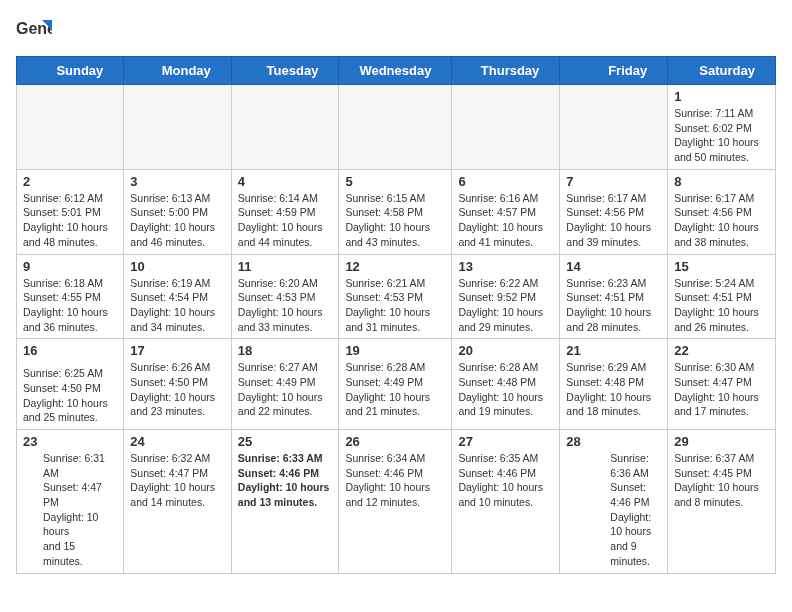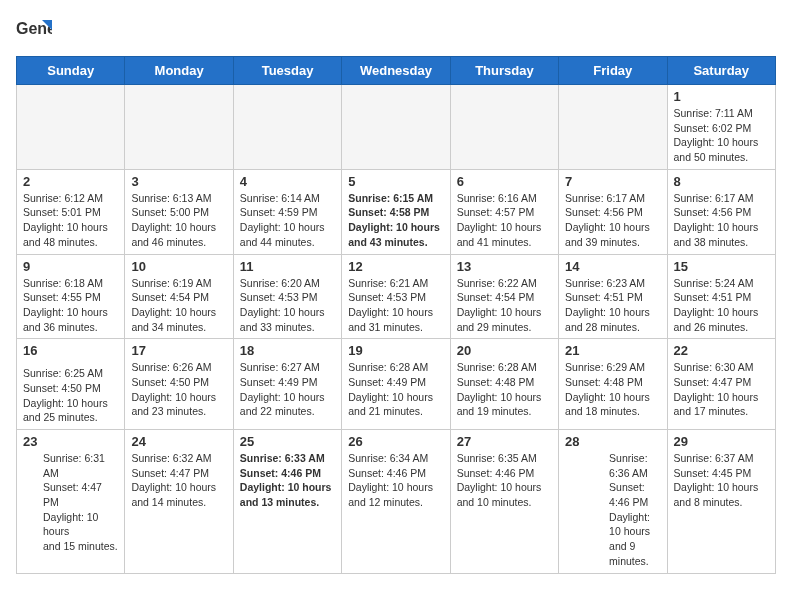--- a/index.html
+++ b/index.html
@@ -38,22 +38,22 @@
       color: #555;
     }
     .calendar {
       width: 100%;
       border-collapse: collapse;
       border: 1px solid #ccc;
     }
     .calendar th {
       background: #2471c8;
       color: #fff;
-      text-align: center;
-      padding: 6px 8px;
+      text-align: right;
+      padding: 6px 20px;
       font-size: 13px;
       font-weight: bold;
       border: 1px solid #1a5fa8;
     }
     .calendar td {
       width: 14.28%;
       vertical-align: top;
       padding: 4px 6px;
       border: 1px solid #ccc;
       font-size: 10.5px;
@@ -140,21 +140,21 @@
         </td>
         <td>
           <span class="day-number">4</span>
           <div class="day-info" style="white-space: pre-line;">Sunrise: 6:14 AM
 Sunset: 4:59 PM
 Daylight: 10 hours
 and 44 minutes.</div>
         </td>
         <td>
           <span class="day-number">5</span>
-          <div class="day-info" style="white-space: pre-line; font-weight: bold;">Sunrise: 6:15 AM
+          <div class="day-info" style="white-space: pre-line;">Sunrise: 6:15 AM
 Sunset: 4:58 PM
 Daylight: 10 hours
 and 43 minutes.</div>
         </td>
         <td>
           <span class="day-number">6</span>
           <div class="day-info" style="white-space: pre-line;">Sunrise: 6:16 AM
 Sunset: 4:57 PM
 Daylight: 10 hours
 and 41 minutes.</div>
@@ -199,21 +199,21 @@
         <td>
           <span class="day-number">12</span>
           <div class="day-info" style="white-space: pre-line;">Sunrise: 6:21 AM
 Sunset: 4:53 PM
 Daylight: 10 hours
 and 31 minutes.</div>
         </td>
         <td>
           <span class="day-number">13</span>
           <div class="day-info" style="white-space: pre-line;">Sunrise: 6:22 AM
-Sunset: 4:54 PM
+Sunset: 9:52 PM
 Daylight: 10 hours
 and 29 minutes.</div>
         </td>
         <td>
           <span class="day-number">14</span>
           <div class="day-info" style="white-space: pre-line;">Sunrise: 6:23 AM
 Sunset: 4:51 PM
 Daylight: 10 hours
 and 28 minutes.</div>
         </td>

